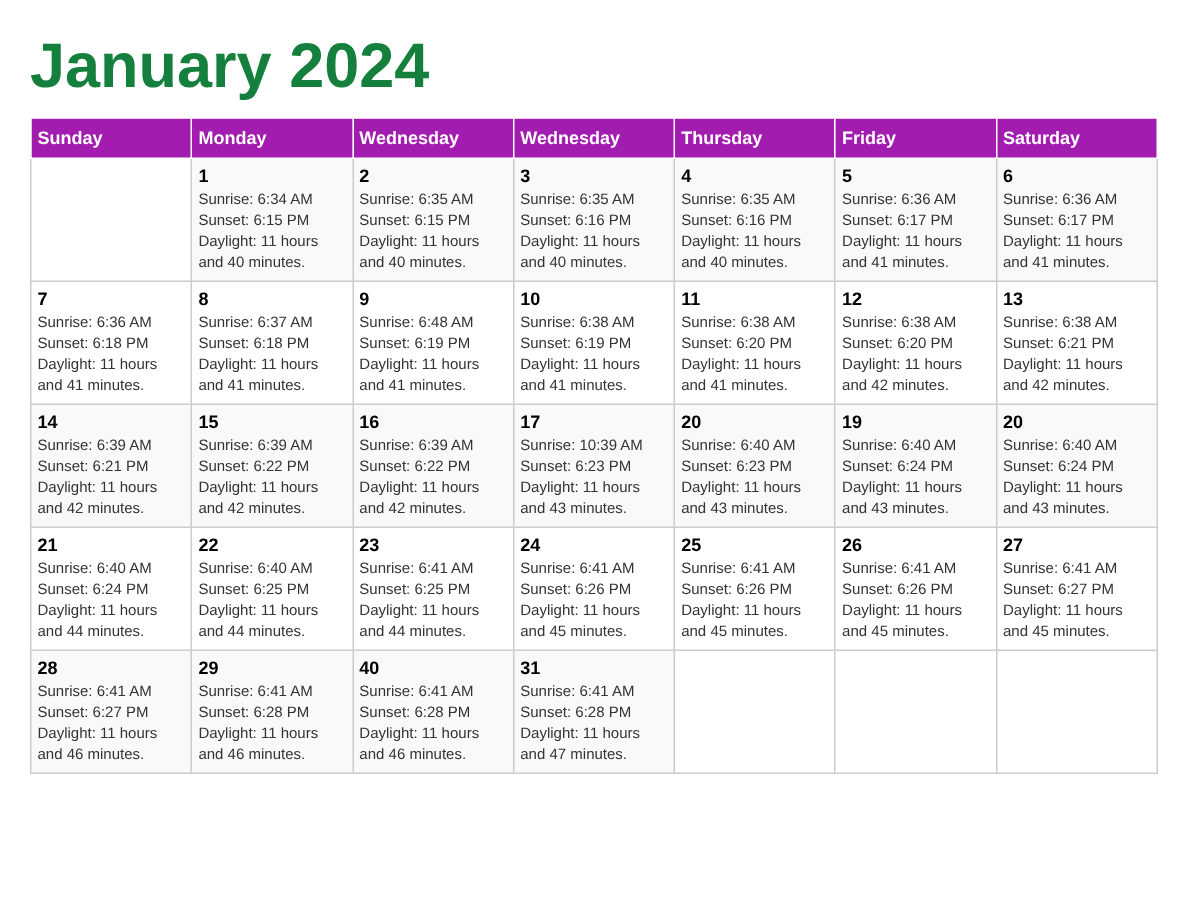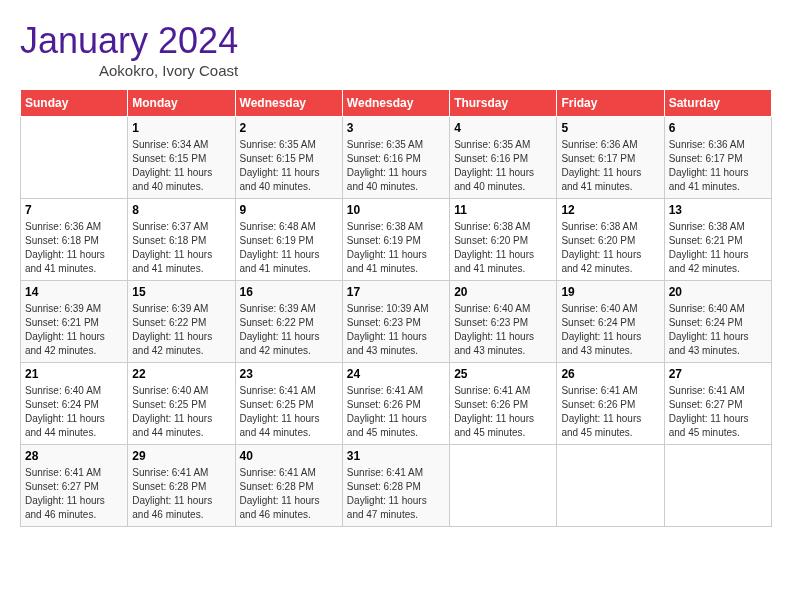--- a/index.html
+++ b/index.html
@@ -28,35 +28,35 @@
       line-height: 1.1;
     }
     .logo-bird {
       width: 28px;
       height: 28px;
     }
     .title-block {
       text-align: right;
     }
     .month-title {
-      font-size: 36px;
-      font-weight: normal;
-      color: #4c1d95;
+      font-size: 42px;
+      font-weight: bold;
+      color: #15803d;
     }
     .location {
       font-size: 15px;
       color: #444;
     }
     table {
       width: 100%;
       border-collapse: collapse;
       font-size: 11px;
     }
     thead tr th {
-      background: #ef4444;
+      background: #a21caf;
       color: #fff;
       padding: 6px 4px;
       text-align: left;
       font-size: 12px;
       font-weight: bold;
       border: 1px solid #fff;
     }
     tbody tr td {
       border: 1px solid #ccc;
       vertical-align: top;
@@ -84,21 +84,20 @@
     .empty-cell {
       background: #fff !important;
     }
   </style>
 </head>
 <body>
 
 <div class="header">
   <div class="title-block">
     <div class="month-title">January 2024</div>
-    <div class="location">Aokokro, Ivory Coast</div>
   </div>
 </div>
 
 <table>
   <thead>
     <tr id="weekday-header">
     <th>Sunday</th>
         <th>Monday</th>
         <th>Wednesday</th>
         <th>Wednesday</th>

